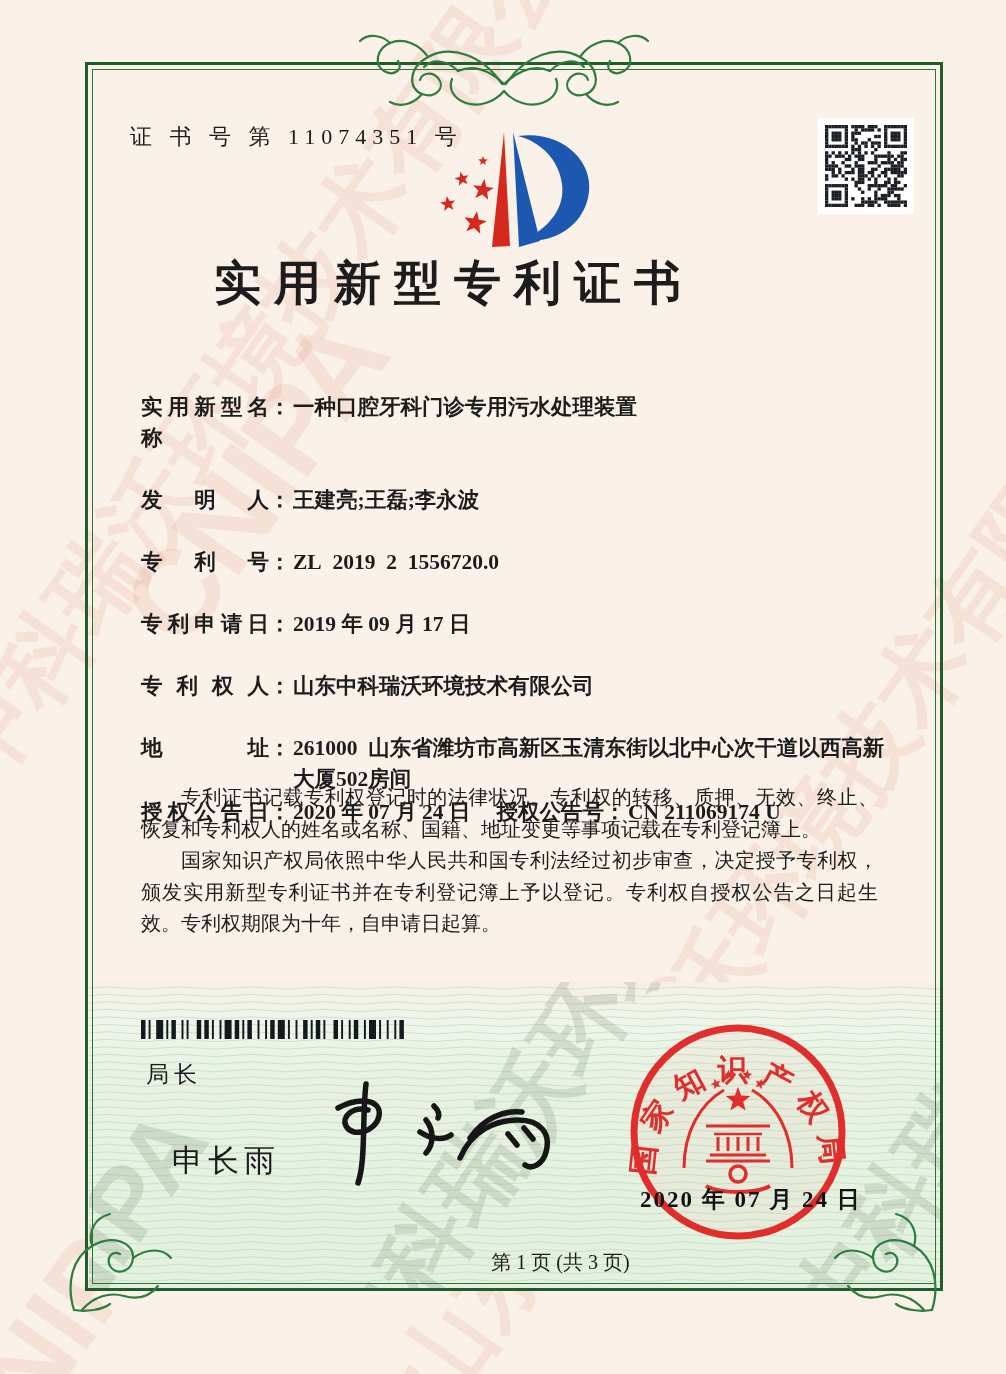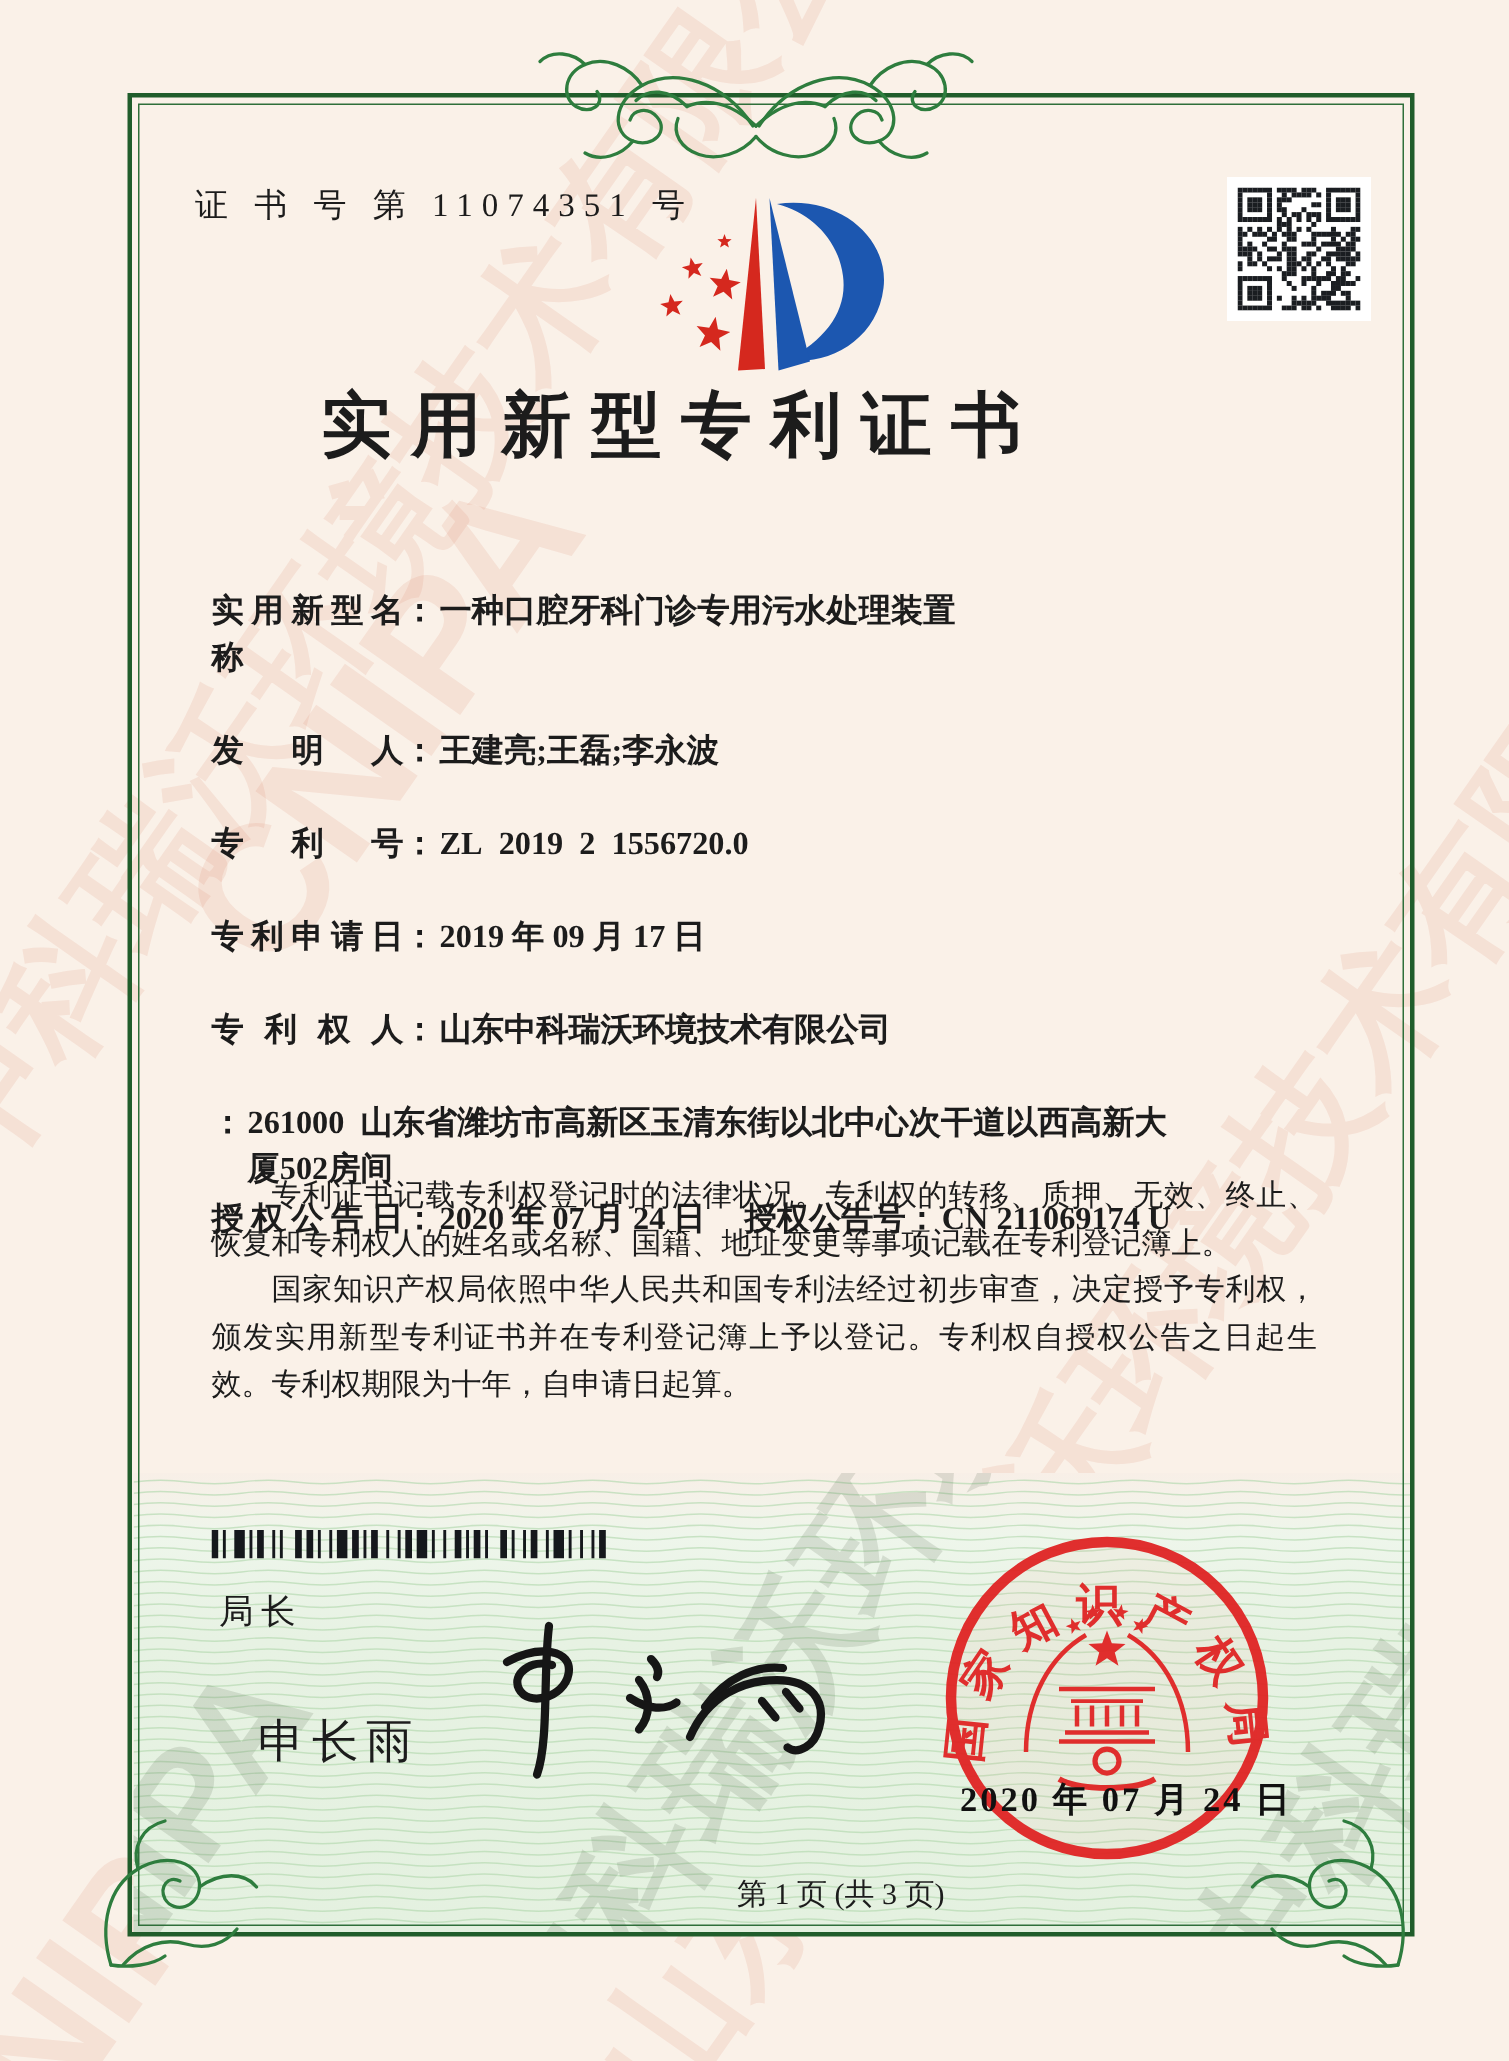--- a/index.html
+++ b/index.html
@@ -523,20 +523,21 @@
       <span class="flabel">专利申请日</span>
         <span class="fcolon">：</span>
         <span class="fvalue">2019 年 09 月 17 日</span>
     </div>
     <div class="frow">
       <span class="flabel">专利权人</span>
         <span class="fcolon">：</span>
         <span class="fvalue">山东中科瑞沃环境技术有限公司</span>
     </div>
     <div class="frow addr">
+      <span class="flabel">地址</span>
         <span class="fcolon">：</span>
         <span class="fvalue">261000 山东省潍坊市高新区玉清东街以北中心次干道以西高新大厦502房间</span>
     </div>
     <div class="frow">
       <span class="flabel">授权公告日</span>
         <span class="fcolon">：</span>
         <span>2020 年 07 月 24 日</span>
       <span class="pair2">
         <span class="flabel2">授权公告号</span>
           <span class="fcolon">：</span>

